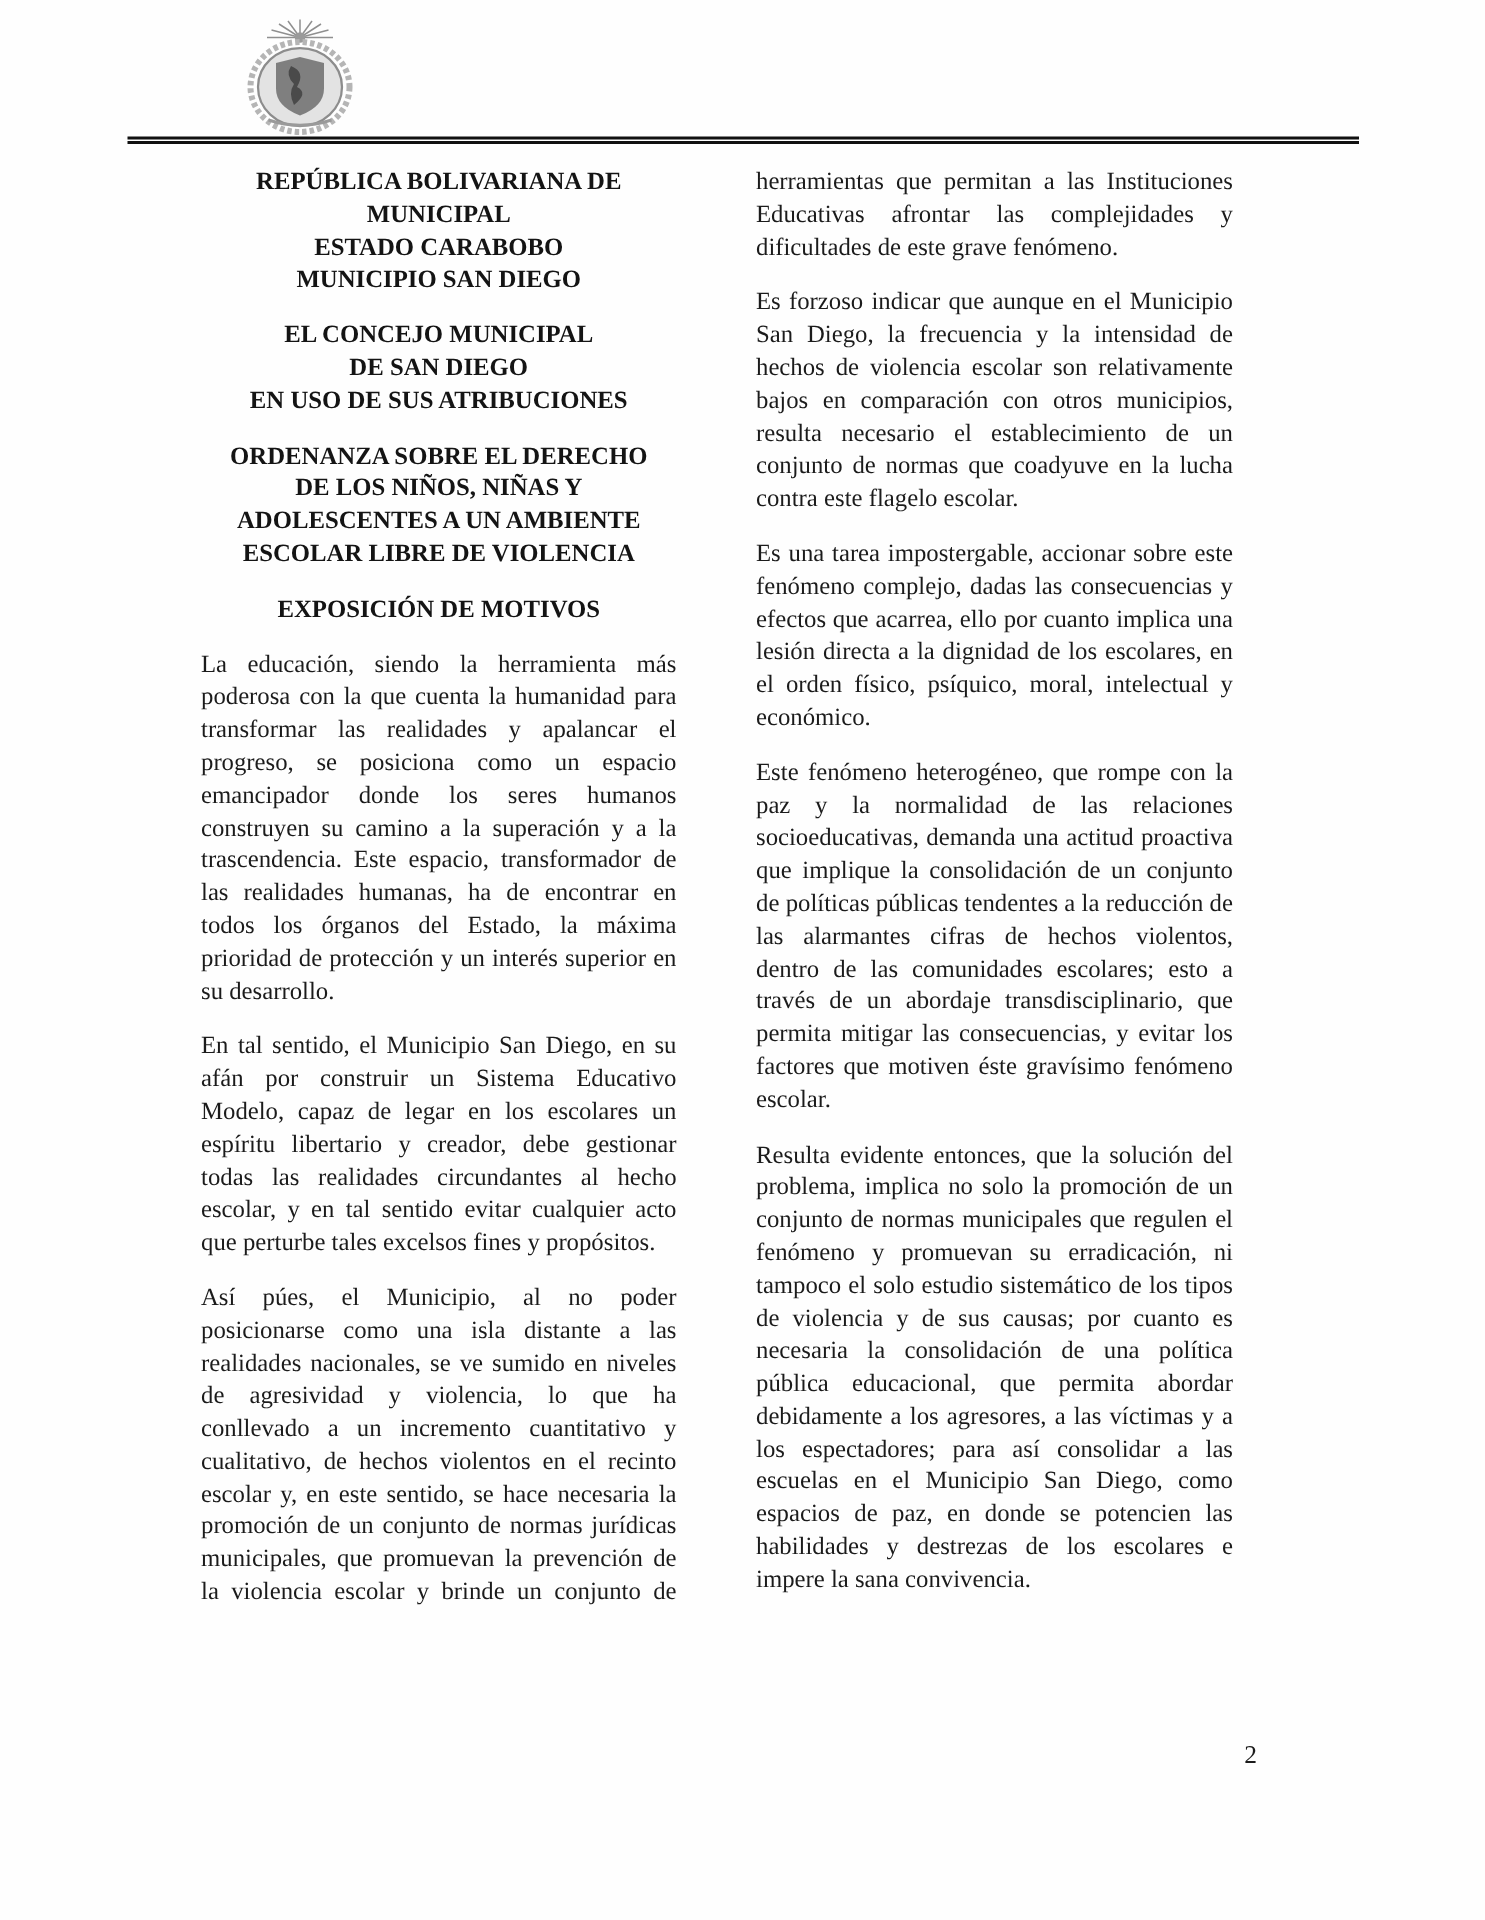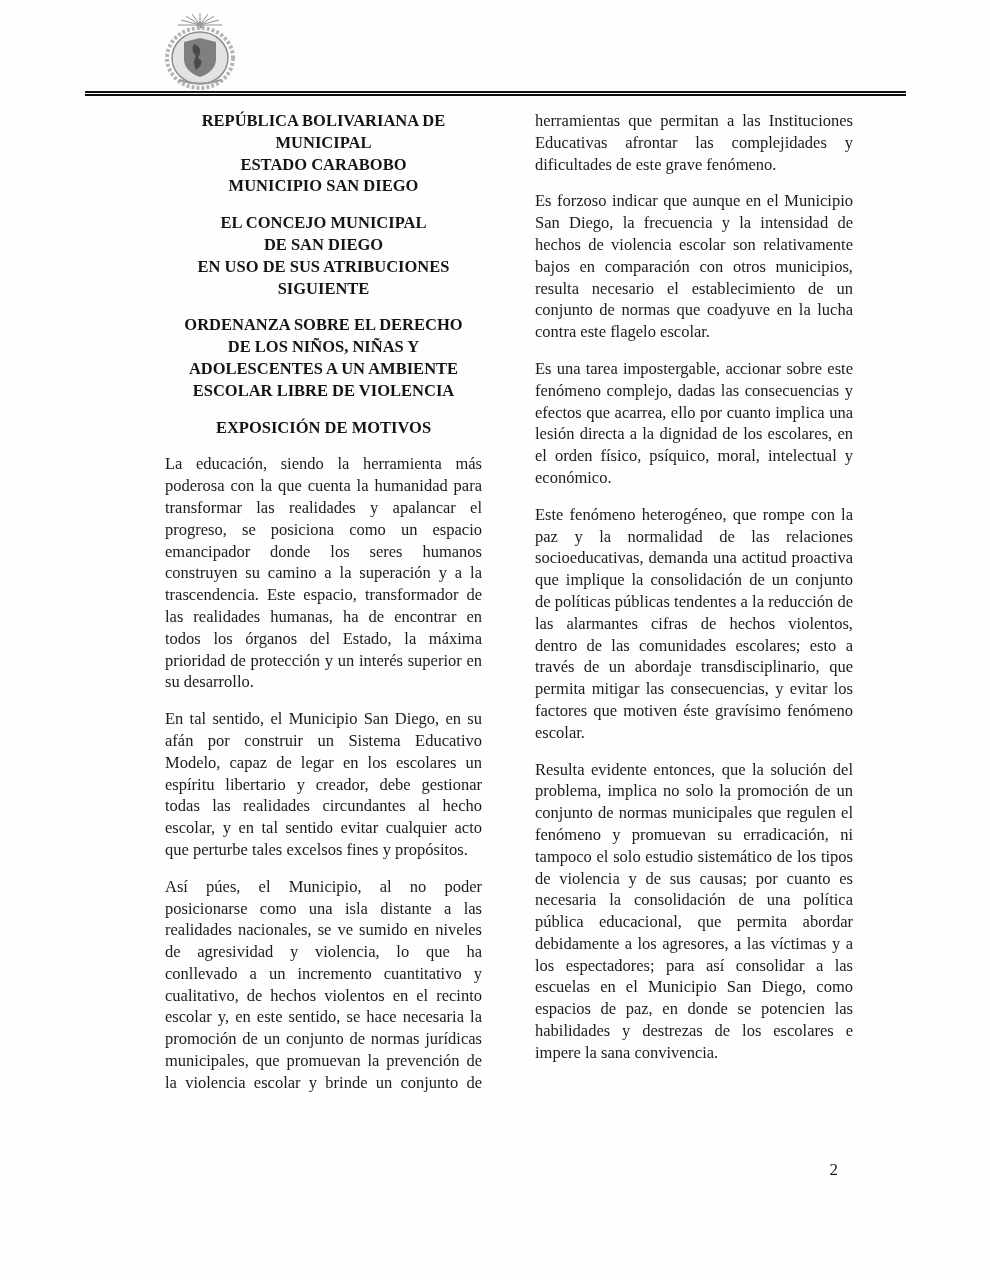--- a/index.html
+++ b/index.html
@@ -42,21 +42,21 @@
   .masthead-rule {
     position: absolute;
     left: 85px;
     top: 91px;
     width: 821px;
     height: 0;
     border-bottom: 5px double #111;
   }
   .columns {
     position: absolute;
-    left: 165px;
+    left: 134px;
     top: 110px;
     width: 688px;
     display: flex;
     gap: 53px;
     align-items: flex-start;
   }
   .column {
     font-size: 16.5px;
     line-height: 21.8px;
   }
@@ -122,21 +122,20 @@
         <div class="heading">
           <div>REPÚBLICA BOLIVARIANA DE</div>
           <div>MUNICIPAL</div>
           <div>ESTADO CARABOBO</div>
           <div>MUNICIPIO SAN DIEGO</div>
         </div>
         <div class="heading">
           <div>EL CONCEJO MUNICIPAL</div>
           <div>DE SAN DIEGO</div>
           <div>EN USO DE SUS ATRIBUCIONES</div>
-          <div>SIGUIENTE</div>
         </div>
         <div class="heading">
           <div>ORDENANZA SOBRE EL DERECHO</div>
           <div>DE LOS NIÑOS, NIÑAS Y</div>
           <div>ADOLESCENTES A UN AMBIENTE</div>
           <div>ESCOLAR LIBRE DE VIOLENCIA</div>
         </div>
         <div class="heading">
           <div>EXPOSICIÓN DE MOTIVOS</div>
         </div>

